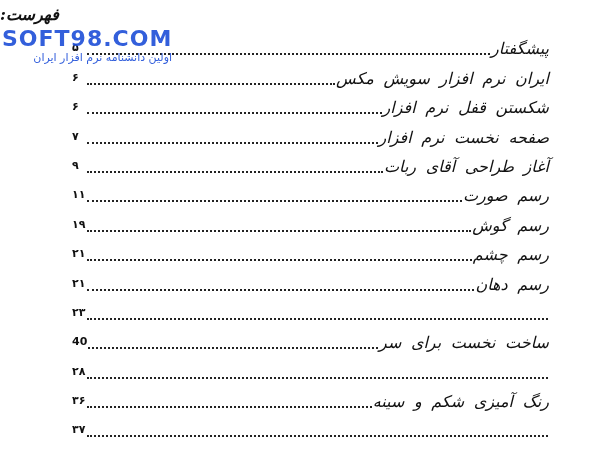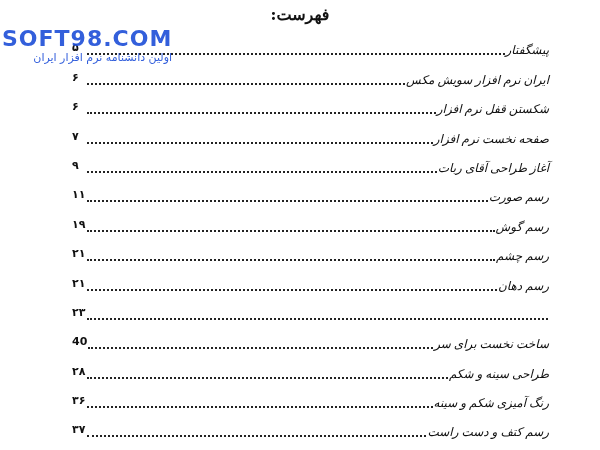--- a/index.html
+++ b/index.html
@@ -13,46 +13,47 @@
       position: relative;
       overflow: hidden;
       font-family: "DejaVu Sans", sans-serif;
       color: #111111;
     }
     .title {
       position: absolute;
       top: 4px;
       left: 0;
       width: 600px;
-      text-align: center;
+      text-align: left;
       direction: rtl;
       font-family: "DejaVu Serif", serif;
+      font-style: italic;
       font-weight: bold;
       font-size: 16px;
       line-height: 22px;
     }
     .toc {
       position: absolute;
       top: 33px;
       left: 72px;
       width: 477px;
     }
     .row {
       display: flex;
       flex-direction: row-reverse;
       align-items: flex-end;
       height: 29.4px;
       direction: ltr;
     }
     .entry-title {
       direction: rtl;
       white-space: nowrap;
-      font-family: Liberation Serif, serif;
+      font-family: Liberation Mono, monospace;
       font-style: italic;
-      font-size: 12px;
+      font-size: 16px;
       line-height: 16px;
       padding-bottom: 4px;
     }
     .leader {
       flex: 1;
       border-bottom: 2px dotted #222;
       margin-bottom: 7px;
       margin-left: 1px;
       margin-right: 1px;
       height: 0;
@@ -145,31 +146,29 @@
   <div class="row">
     <span class="leader"></span>
     <span class="page-num">۲۳</span>
   </div>
   <div class="row">
     <span class="entry-title">ساخت نخست برای سر</span>
     <span class="leader"></span>
     <span class="page-num">40</span>
   </div>
   <div class="row">
-    <span class="entry-title">طراحی سینه و شکم</span>
     <span class="leader"></span>
     <span class="page-num">۲۸</span>
   </div>
   <div class="row">
     <span class="entry-title">رنگ آمیزی شکم و سینه</span>
     <span class="leader"></span>
     <span class="page-num">۳۶</span>
   </div>
   <div class="row">
-    <span class="entry-title">رسم کتف و دست راست</span>
     <span class="leader"></span>
     <span class="page-num">۳۷</span>
   </div>
 </div>
 
 <div class="watermark">
   <div class="wm-logo">SOFT98.COM</div>
   <div class="wm-tag">اولین دانشنامه نرم افزار ایران</div>
 </div>
 

